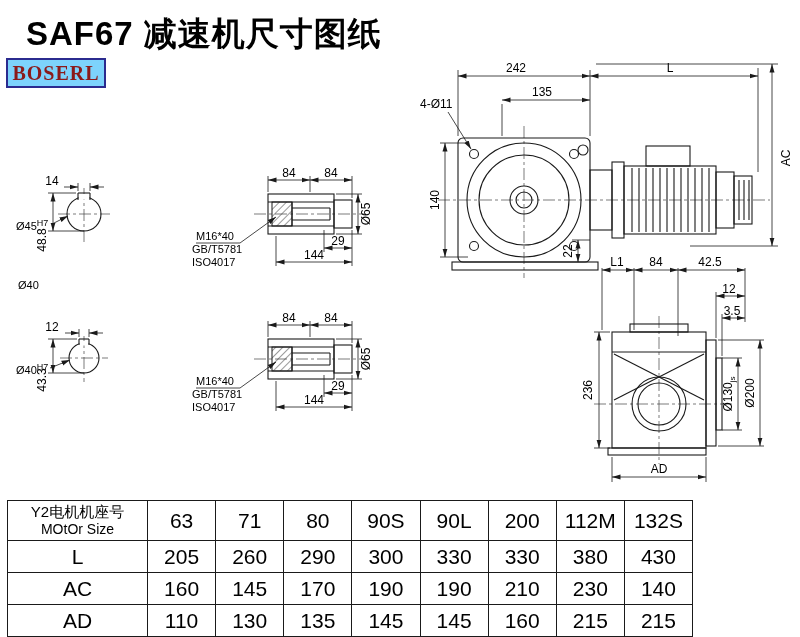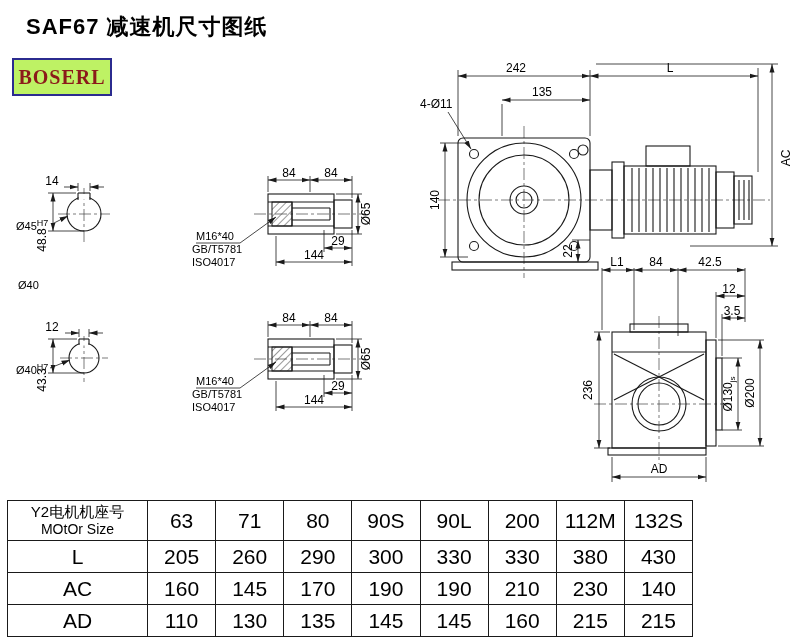--- a/index.html
+++ b/index.html
@@ -1,22 +1,22 @@
 <!DOCTYPE html>
 <html><head>
 <meta charset="utf-8">
 <style>
   *{margin:0;padding:0;box-sizing:border-box}
   html,body{width:800px;height:637px}
   body{background:#fff;font-family:"Liberation Sans",sans-serif;position:relative;overflow:hidden;color:#000}
   .page{position:absolute;inset:0;background:#fff}
-  .title{position:absolute;left:26px;top:12px;font-size:22px;font-weight:bold;letter-spacing:1px;white-space:nowrap}
-  .logo{position:absolute;left:12px;top:58px;width:100px;height:38px;border:2px solid #2b2b8f;
+  .title{position:absolute;left:26px;top:12px;font-size:33px;font-weight:bold;letter-spacing:1px;white-space:nowrap}
+  .logo{position:absolute;left:6px;top:58px;width:100px;height:30px;border:2px solid #2b2b8f;
         color:#8b1a1a;font-family:"Liberation Serif",serif;font-weight:bold;font-size:20px;
-        display:flex;align-items:center;justify-content:center;letter-spacing:1px;background:#bef264}
+        display:flex;align-items:center;justify-content:center;letter-spacing:1px;background:#7dd3fc}
   svg.drawing{position:absolute;left:0;top:0}
   .ln{stroke:#1a1a1a;stroke-width:1.1;fill:none}
   .dim{stroke:#1a1a1a;stroke-width:0.8;fill:none}
   .cl{stroke:#444;stroke-width:0.7;stroke-dasharray:12 3 3 3;fill:none}
   .drawing text{font-family:"Liberation Sans",sans-serif;font-size:12px;fill:#000}
   .drawing .lbl{font-size:11px}
   .dim-table{position:absolute;left:7px;top:500px;width:686px;border-collapse:collapse;table-layout:fixed;background:#fff}
   .dim-table td{border:1px solid #1a1a1a;text-align:center;font-size:21px;height:32px;vertical-align:middle}
   .dim-table tr.hdr td{height:40px}
   .dim-table .hcell{font-size:15px;line-height:1.2}

